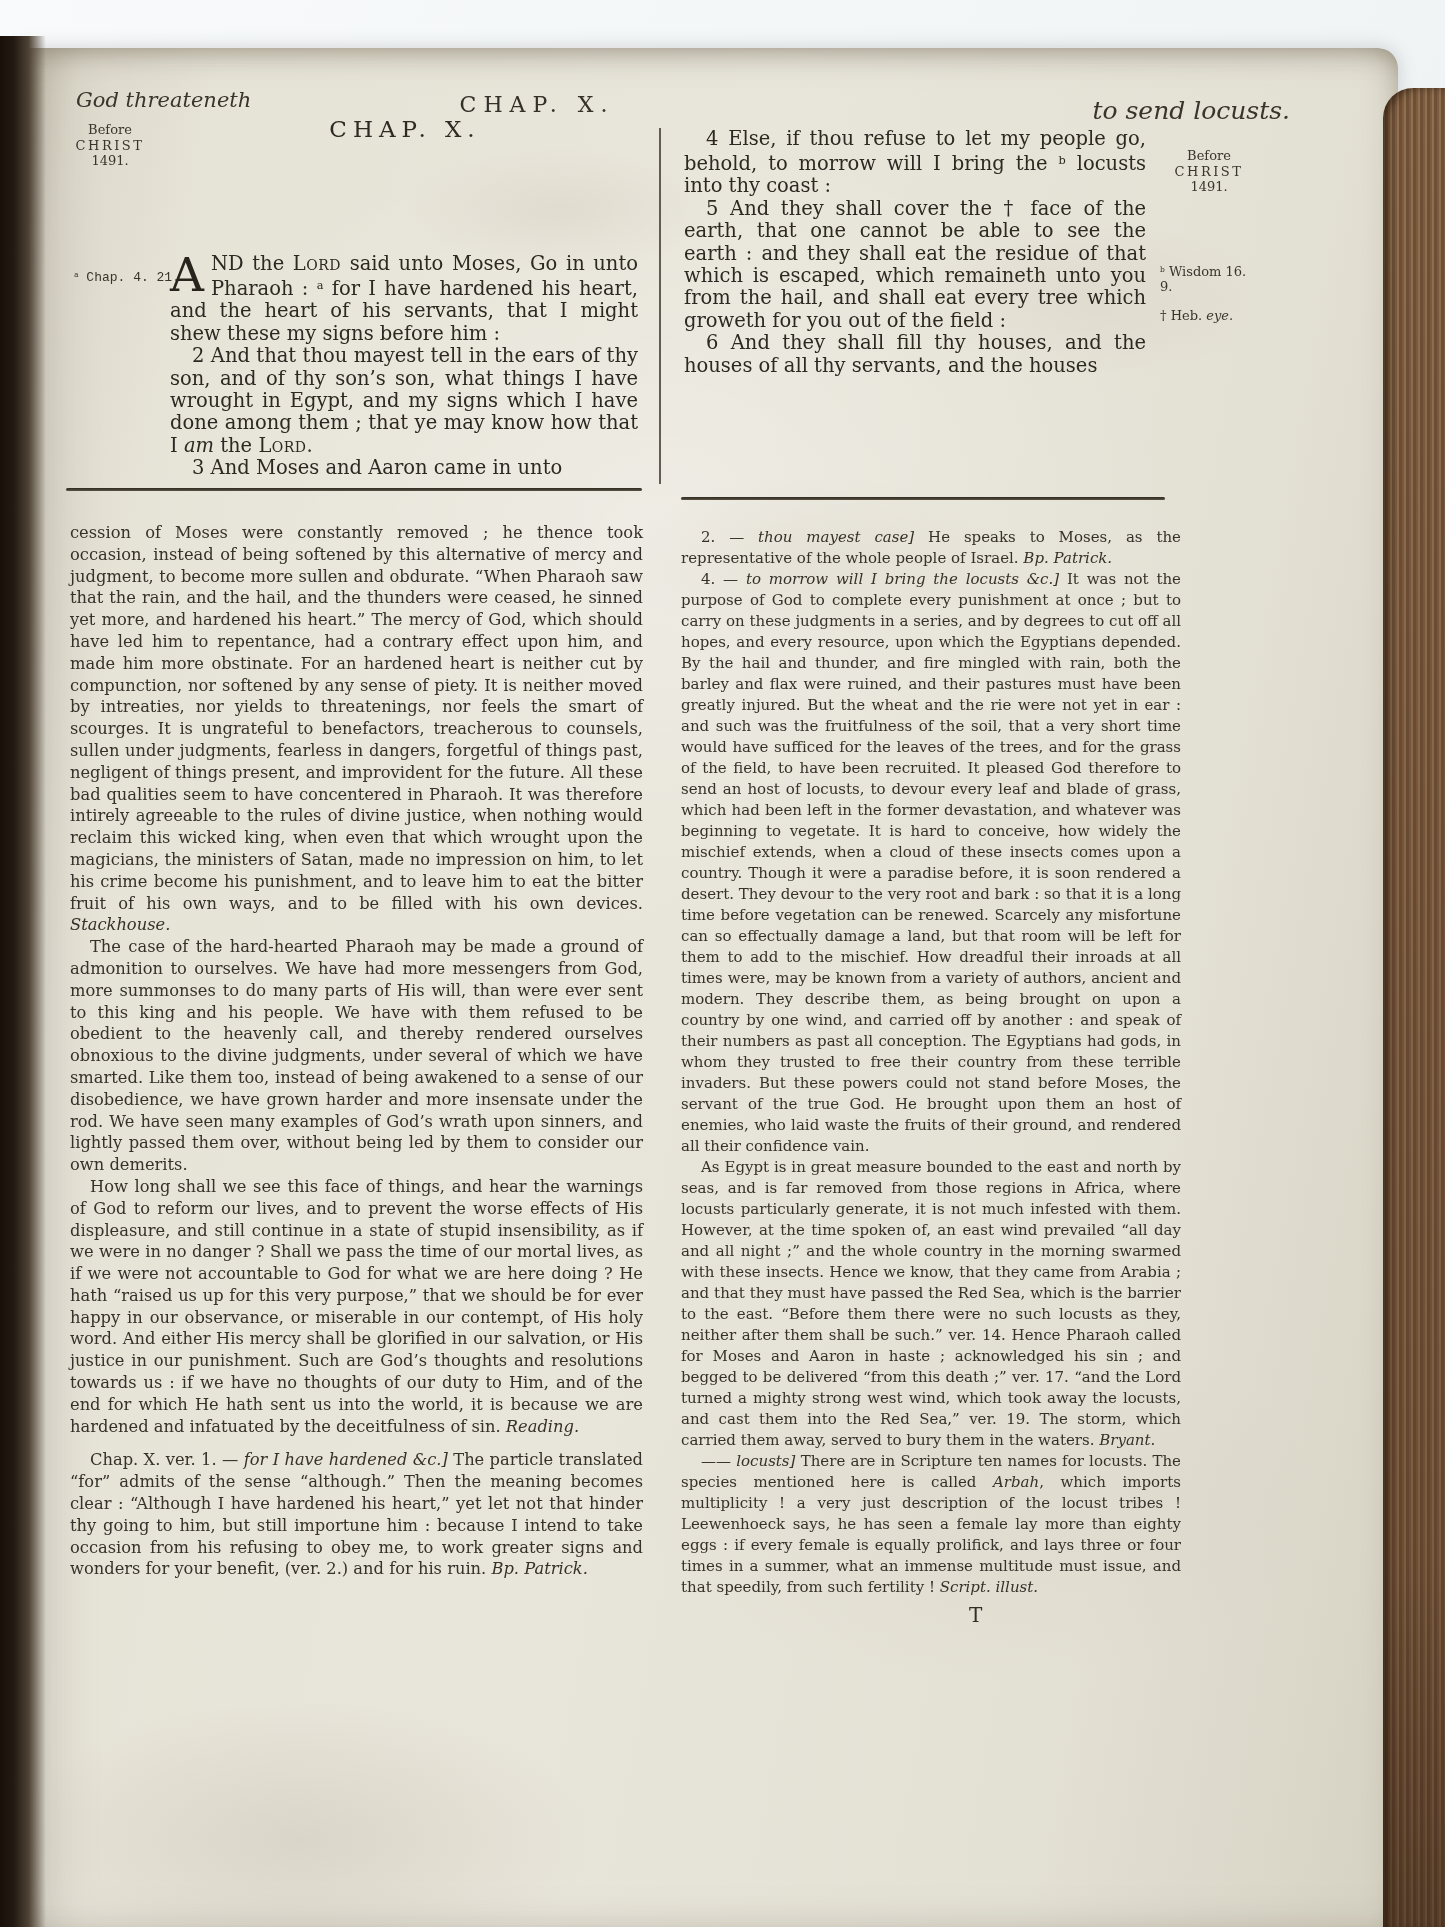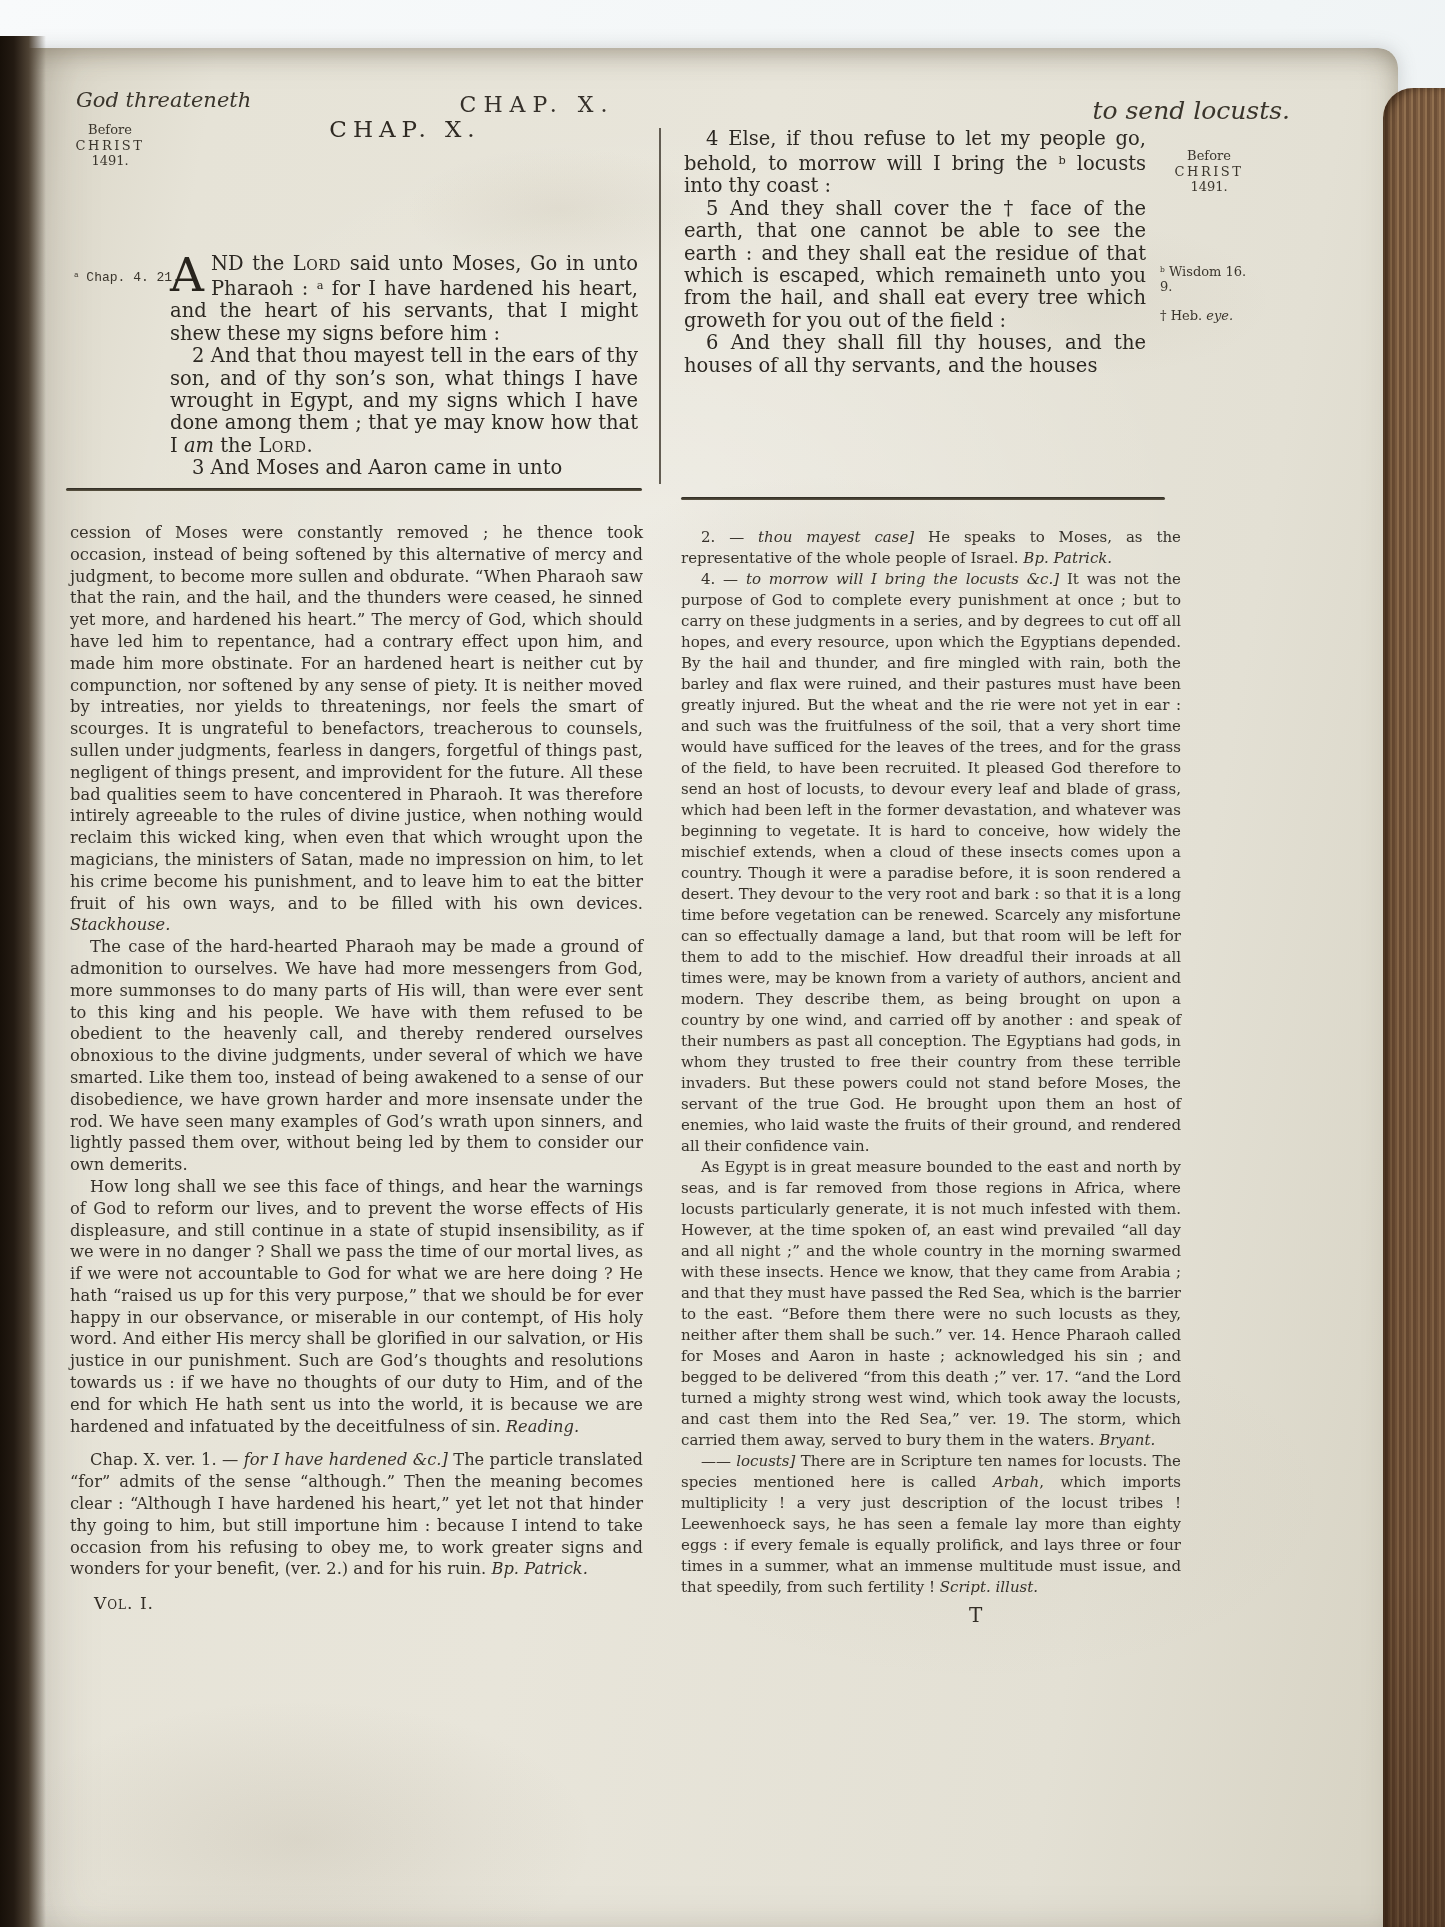--- a/index.html
+++ b/index.html
@@ -119,21 +119,20 @@
     <div class="rule rule-left"></div>
     <div class="rule rule-right"></div>
 
     <div class="comm comm-left">
       <div>
           <p class="cpara"><span>cession of Moses were constantly removed&nbsp;; he thence took occasion, instead of being softened by this alternative of mercy and judgment, to become more sullen and obdurate. “When Pharaoh saw that the rain, and the hail, and the thunders were ceased, he sinned yet more, and hardened his heart.” The mercy of God, which should have led him to repentance, had a contrary effect upon him, and made him more obstinate. For an hardened heart is neither cut by compunction, nor softened by any sense of piety. It is neither moved by intreaties, nor yields to threatenings, nor feels the smart of scourges. It is ungrateful to benefactors, treacherous to counsels, sullen under judgments, fearless in dangers, forgetful of things past, negligent of things present, and improvident for the future. All these bad qualities seem to have concentered in Pharaoh. It was therefore intirely agreeable to the rules of divine justice, when nothing would reclaim this wicked king, when even that which wrought upon the magicians, the ministers of Satan, made no impression on him, to let his crime become his punishment, and to leave him to eat the bitter fruit of his own ways, and to be filled with his own devices. </span><span class="it">Stackhouse.</span></p>
           <p class="cpara indent"><span>The case of the hard-hearted Pharaoh may be made a ground of admonition to ourselves. We have had more messengers from God, more summonses to do many parts of His will, than were ever sent to this king and his people. We have with them refused to be obedient to the heavenly call, and thereby rendered ourselves obnoxious to the divine judgments, under several of which we have smarted. Like them too, instead of being awakened to a sense of our disobedience, we have grown harder and more insensate under the rod. We have seen many examples of God’s wrath upon sinners, and lightly passed them over, without being led by them to consider our own demerits.</span></p>
           <p class="cpara indent"><span>How long shall we see this face of things, and hear the warnings of God to reform our lives, and to prevent the worse effects of His displeasure, and still continue in a state of stupid insensibility, as if we were in no danger&nbsp;? Shall we pass the time of our mortal lives, as if we were not accountable to God for what we are here doing&nbsp;? He hath “raised us up for this very purpose,” that we should be for ever happy in our observance, or miserable in our contempt, of His holy word. And either His mercy shall be glorified in our salvation, or His justice in our punishment. Such are God’s thoughts and resolutions towards us&nbsp;: if we have no thoughts of our duty to Him, and of the end for which He hath sent us into the world, it is because we are hardened and infatuated by the deceitfulness of sin. </span><span class="it">Reading.</span></p>
           <p class="cpara indent gap"><span>Chap. X. ver. 1. — </span><span class="it">for I have hardened &amp;c.]</span><span> The particle translated “for” admits of the sense “although.” Then the meaning becomes clear&nbsp;: “Although I have hardened his heart,” yet let not that hinder thy going to him, but still importune him&nbsp;: because I intend to take occasion from his refusing to obey me, to work greater signs and wonders for your benefit, (ver. 2.) and for his ruin. </span><span class="it">Bp. Patrick.</span></p>
         </div>
-      <p class="vol">Vol. I.</p>
     </div>
 
     <div class="comm comm-right">
       <div>
           <p class="cpara indent"><span>2. — </span><span class="it">thou mayest case]</span><span> He speaks to Moses, as the representative of the whole people of Israel. </span><span class="it">Bp. Patrick.</span></p>
           <p class="cpara indent"><span>4. — </span><span class="it">to morrow will I bring the locusts &amp;c.]</span><span> It was not the purpose of God to complete every punishment at once&nbsp;; but to carry on these judgments in a series, and by degrees to cut off all hopes, and every resource, upon which the Egyptians depended. By the hail and thunder, and fire mingled with rain, both the barley and flax were ruined, and their pastures must have been greatly injured. But the wheat and the rie were not yet in ear&nbsp;: and such was the fruitfulness of the soil, that a very short time would have sufficed for the leaves of the trees, and for the grass of the field, to have been recruited. It pleased God therefore to send an host of locusts, to devour every leaf and blade of grass, which had been left in the former devastation, and whatever was beginning to vegetate. It is hard to conceive, how widely the mischief extends, when a cloud of these insects comes upon a country. Though it were a paradise before, it is soon rendered a desert. They devour to the very root and bark&nbsp;: so that it is a long time before vegetation can be renewed. Scarcely any misfortune can so effectually damage a land, but that room will be left for them to add to the mischief. How dreadful their inroads at all times were, may be known from a variety of authors, ancient and modern. They describe them, as being brought on upon a country by one wind, and carried off by another&nbsp;: and speak of their numbers as past all conception. The Egyptians had gods, in whom they trusted to free their country from these terrible invaders. But these powers could not stand before Moses, the servant of the true God. He brought upon them an host of enemies, who laid waste the fruits of their ground, and rendered all their confidence vain.</span></p>
           <p class="cpara indent"><span>As Egypt is in great measure bounded to the east and north by seas, and is far removed from those regions in Africa, where locusts particularly generate, it is not much infested with them. However, at the time spoken of, an east wind prevailed “all day and all night&nbsp;;” and the whole country in the morning swarmed with these insects. Hence we know, that they came from Arabia&nbsp;; and that they must have passed the Red Sea, which is the barrier to the east. “Before them there were no such locusts as they, neither after them shall be such.” ver. 14. Hence Pharaoh called for Moses and Aaron in haste&nbsp;; acknowledged his sin&nbsp;; and begged to be delivered “from this death&nbsp;;” ver. 17. “and the Lord turned a mighty strong west wind, which took away the locusts, and cast them into the Red Sea,” ver. 19. The storm, which carried them away, served to bury them in the waters. </span><span class="it">Bryant.</span></p>
           <p class="cpara indent"><span>—— </span><span class="it">locusts]</span><span> There are in Scripture ten names for locusts. The species mentioned here is called </span><span class="it">Arbah</span><span>, which imports multiplicity&nbsp;! a very just description of the locust tribes&nbsp;! Leewenhoeck says, he has seen a female lay more than eighty eggs&nbsp;: if every female is equally prolifick, and lays three or four times in a summer, what an immense multitude must issue, and that speedily, from such fertility&nbsp;! </span><span class="it">Script. illust.</span></p>
         </div>
       <p class="sig">T</p>

